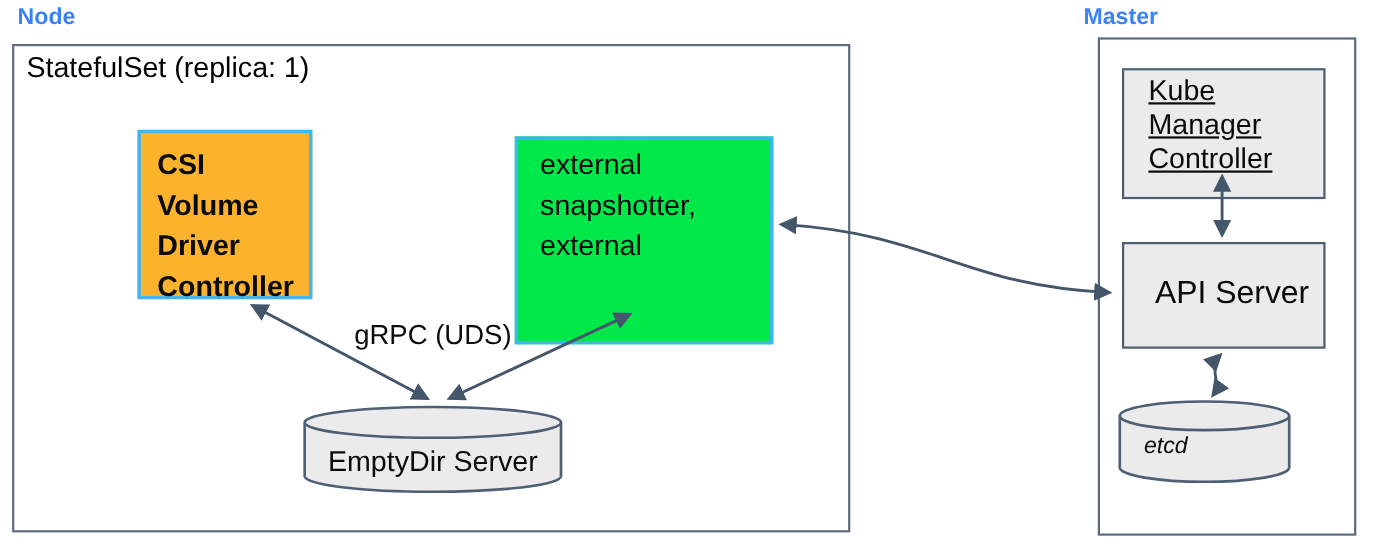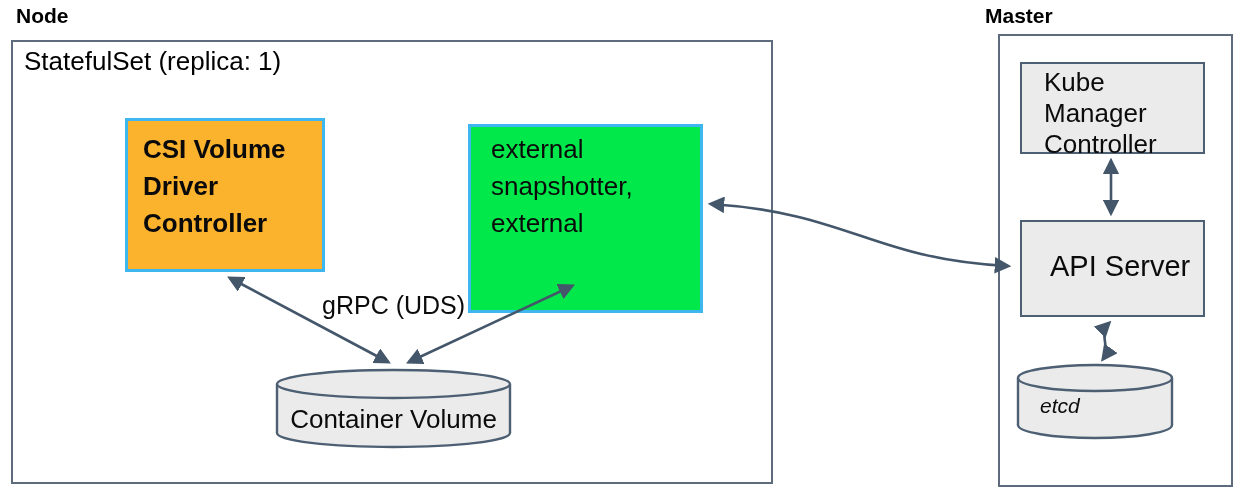--- a/index.html
+++ b/index.html
@@ -9,21 +9,21 @@
     --component-fill:#EBEBEB;
     --stroke:#44566A;
     --outer-border:#5D6B7C;
     --inner-border:#4D5F73;
     --text:#0B0B0B;
   }
   *{margin:0;padding:0;box-sizing:border-box;}
   body{background:#ffffff;font-family:"Liberation Sans","DejaVu Sans",sans-serif;color:var(--text);}
   .canvas{position:relative;width:1250px;height:496px;background:#ffffff;overflow:hidden;}
   .abs{position:absolute;}
-  .region-label{font-weight:bold;font-size:21px;color:#000000;z-index:4;}
+  .region-label{font-weight:bold;font-size:21px;color:#3b82f6;z-index:4;}
   .outer-box{border:2px solid var(--outer-border);background:transparent;z-index:1;}
   .statefulset{font-size:26px;color:#000;z-index:4;}
   .hl-box{border:3px solid var(--highlight-border);z-index:2;}
   .hl-box .lines{font-size:26px;line-height:37px;color:#0a0a0a;}
   .csi-box{background:var(--csi-fill);padding:10px 0 0 15px;}
   .csi-box .lines{font-weight:bold;}
   .ext-box{background:var(--external-fill);padding:4px 0 0 20px;}
   .grey-box{background:var(--component-fill);border:2px solid var(--inner-border);z-index:2;}
   .kcm-box{padding:3px 0 0 22px;font-size:26px;line-height:31px;}
   .api-box{padding:28px 0 0 28px;font-size:29px;}
@@ -42,35 +42,35 @@
 <div class="canvas">
 
   <div class="abs region-label" style="left:16px;top:4px;">Node</div>
   <div class="abs region-label" style="left:985px;top:4px;">Master</div>
 
   <div class="abs outer-box" style="left:11px;top:40px;width:762px;height:444px;"></div>
   <div class="abs statefulset" style="left:24px;top:46px;">StatefulSet (replica: 1)</div>
 
   <div class="abs outer-box" style="left:998px;top:34px;width:235px;height:453px;"></div>
 
-  <div class="abs hl-box csi-box" style="left:125px;top:118px;width:200px;height:154px;">
+  <div class="abs hl-box csi-box" style="left:125px;top:118px;width:159px;height:154px;">
     <div class="lines">CSI Volume</div>
     <div class="lines">Driver</div>
     <div class="lines">Controller</div>
   </div>
 
   <div class="abs hl-box ext-box" style="left:468px;top:124px;width:235px;height:189px;">
     <div class="lines">external</div>
     <div class="lines">snapshotter,</div>
     <div class="lines">external</div>
   </div>
 
   <div class="abs grpc-label" style="left:322px;top:291px;">gRPC (UDS)</div>
 
-  <div class="abs grey-box kcm-box" style="left:1020px;top:62px;width:185px;height:92px;">
+  <div class="abs grey-box kcm-box" style="left:1020px;top:62px;width:185px;height:119px;text-decoration:underline;">
     <div>Kube</div>
     <div>Manager</div>
     <div>Controller</div>
   </div>
 
   <div class="abs grey-box api-box" style="left:1020px;top:220px;width:185px;height:97px;">
     <span>API Server</span>
   </div>
 
   <svg class="overlay" width="1250" height="496" viewBox="0 0 1250 496">
@@ -96,16 +96,16 @@
       <ellipse class="cyl" cx="1095" cy="378" rx="77" ry="13"></ellipse>
     </g>
 
     <path class="arrow" d="M 230 278 L 388 362" marker-start="url(#ah)" marker-end="url(#ah)"></path>
     <path class="arrow" d="M 572 286 L 409 362" marker-start="url(#ah)" marker-end="url(#ah)"></path>
     <path class="arrow" d="M 711 204 C 850 213, 872 259, 1008 266" marker-start="url(#ah)" marker-end="url(#ah)"></path>
     <path class="arrow" d="M 1111 161 L 1111 213" marker-start="url(#ah)" marker-end="url(#ah)"></path>
     <path class="arrow" d="M 1109 323 C 1098 334, 1111 348, 1103 359" marker-start="url(#ah)" marker-end="url(#ah)"></path>
   </svg>
 
-  <div class="abs cyl-label" style="left:277px;top:404px;width:233px;text-align:center;">Container Volume</div>
+  <div class="abs cyl-label" style="left:277px;top:404px;width:233px;text-align:center;">EmptyDir Server</div>
   <div class="abs etcd-label" style="left:1040px;top:394px;">etcd</div>
 
 </div>
 
 </body></html>

